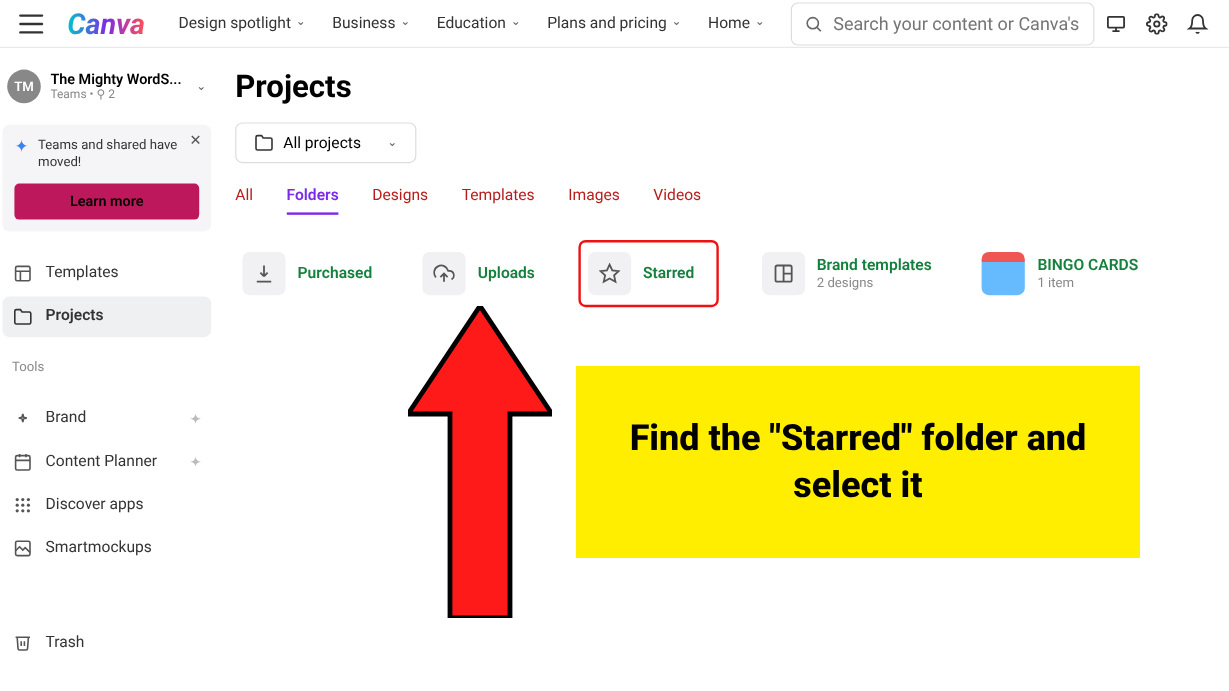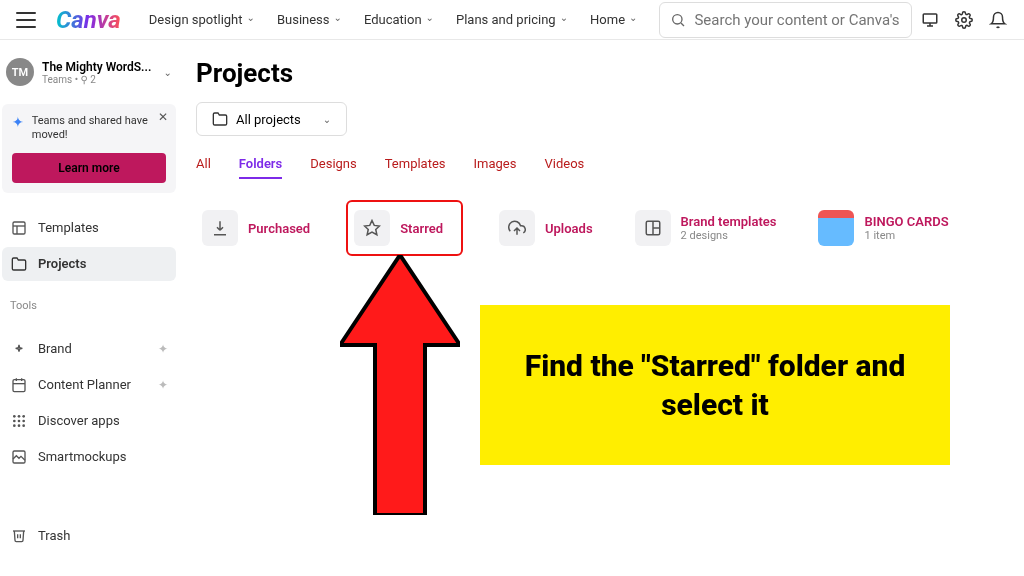--- a/index.html
+++ b/index.html
@@ -39,21 +39,21 @@
 .filter{display:inline-flex;align-items:center;gap:8px;border:1px solid #ddd;border-radius:6px;padding:8px 15px;font-size:13px;cursor:pointer;margin-bottom:14px}
 .tabs{display:flex;gap:28px;border-bottom:1px solid transparent;margin-bottom:20px}
 .tab{font-size:13px;color:#b91c1c;padding:6px 0;cursor:pointer;border-bottom:2px solid transparent}
 .tab.active{color:#7d2ae8;border-bottom-color:#7d2ae8;font-weight:600}
 .folders{display:flex;gap:30px;flex-wrap:nowrap}
 .folder{display:flex;align-items:center;gap:10px;cursor:pointer;padding:6px;border-radius:6px}
 .folder.highlight{border:2px solid #e11;border-radius:6px;padding:8px 18px 8px 6px}
 .fthumb{width:36px;height:36px;border-radius:6px;background:#f1f1f3;display:flex;align-items:center;justify-content:center;color:#555}
 .fthumb.bingo{background:linear-gradient(#e55 0 22%,#6bf 22% 100%);position:relative}
 .ftext{display:flex;flex-direction:column}
-.fname{font-size:13px;font-weight:600;color:#be185d}
+.fname{font-size:13px;font-weight:600;color:#15803d}
 .fmeta{font-size:11px;color:#888}
 .arrow{position:absolute;left:340px;top:255px;width:120px;height:260px}
 .callout{position:absolute;left:480px;top:305px;width:470px;height:160px;background:#ffee00;display:flex;align-items:center;justify-content:center;padding:20px}
 .callout-text{font-size:30px;font-weight:800;color:#000;text-align:center;line-height:1.3}
 svg{display:block}
 </style>
 </head>
 <body>
 
 <div class="topbar">
@@ -238,38 +238,38 @@
       <div class="folder">
         <div class="fthumb">
             <svg width="18" height="18" viewBox="0 0 24 24" fill="none" stroke="#555" stroke-width="2">
               <path d="M12 3v12m0 0l-4-4m4 4l4-4M4 21h16"></path>
             </svg>
           </div>
         <div class="ftext">
             <span class="fname">Purchased</span>
           </div>
       </div>
+      <div class="folder">
+        <div class="fthumb">
+            <svg width="18" height="18" viewBox="0 0 24 24" fill="none" stroke="#555" stroke-width="2">
+              <path d="M16 16l-4-4-4 4M12 12v9M20.39 18.39A5 5 0 0 0 18 9h-1.26A8 8 0 1 0 3 16.3"></path>
+            </svg>
+          </div>
+        <div class="ftext">
+            <span class="fname">Uploads</span>
+          </div>
+      </div>
       <div class="folder highlight">
         <div class="fthumb">
             <svg width="18" height="18" viewBox="0 0 24 24" fill="none" stroke="#555" stroke-width="2">
               <polygon points="12 2 15 8.5 22 9.3 17 14 18.5 21 12 17.5 5.5 21 7 14 2 9.3 9 8.5"></polygon>
             </svg>
           </div>
         <div class="ftext">
             <span class="fname">Starred</span>
-          </div>
-      </div>
-      <div class="folder">
-        <div class="fthumb">
-            <svg width="18" height="18" viewBox="0 0 24 24" fill="none" stroke="#555" stroke-width="2">
-              <path d="M16 16l-4-4-4 4M12 12v9M20.39 18.39A5 5 0 0 0 18 9h-1.26A8 8 0 1 0 3 16.3"></path>
-            </svg>
-          </div>
-        <div class="ftext">
-            <span class="fname">Uploads</span>
           </div>
       </div>
       <div class="folder">
         <div class="fthumb">
             <svg width="18" height="18" viewBox="0 0 24 24" fill="none" stroke="#555" stroke-width="2">
               <rect x="3" y="3" width="18" height="18" rx="2"></rect>
               <line x1="12" y1="3" x2="12" y2="21"></line>
               <line x1="12" y1="12" x2="21" y2="12"></line>
             </svg>
           </div>

